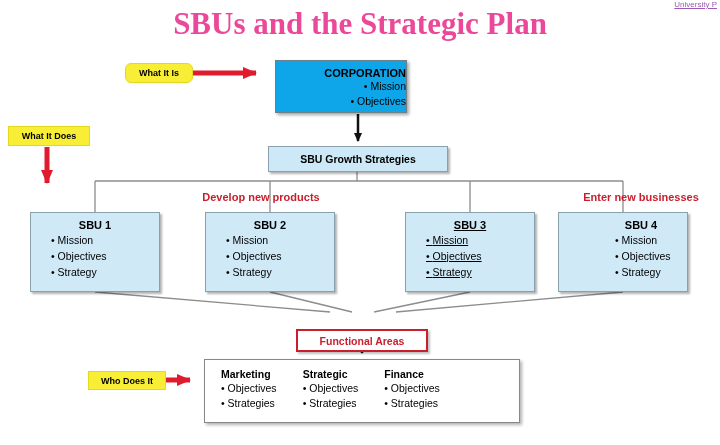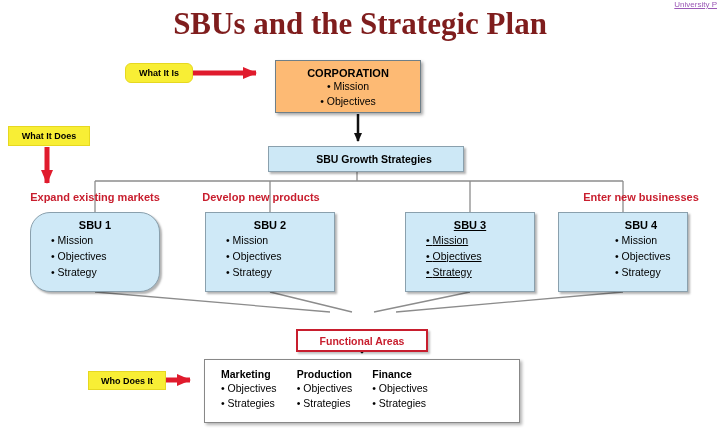--- a/index.html
+++ b/index.html
@@ -2,64 +2,64 @@
 <html><head>
 <meta charset="utf-8">
 <style>
   html,body{margin:0;padding:0;}
   body{font-family:"Liberation Sans",sans-serif;background:#fff;}
   #canvas{position:relative;width:720px;height:445px;background:#ffffff;overflow:hidden;}
   .abs{position:absolute;}
   #lines{position:absolute;left:0;top:0;width:720px;height:445px;z-index:0;pointer-events:none;}
 
   .title{left:0;top:6px;width:720px;text-align:center;
-    font-family:"Liberation Serif",serif;font-weight:bold;font-size:31px;color:#7f1d1d;z-index:1;}
+    font-family:"Liberation Serif",serif;font-weight:bold;font-size:31px;color:#ec4899;z-index:1;}
   .watermark{right:3px;top:0;font-size:8px;color:#9b59b6;z-index:1;text-decoration:underline;}
 
   .tag{background:#f8ee35;color:#000;font-weight:bold;font-size:9px;
     display:flex;align-items:center;justify-content:center;z-index:2;border:1px solid #e6d820;}
   .tag-what-it-is{left:125px;top:63px;width:66px;height:18px;border-radius:6px;}
   .tag-what-it-does{left:8px;top:126px;width:80px;height:18px;}
   .tag-who-does-it{left:88px;top:371px;width:76px;height:17px;}
 
-  .corp{left:275px;top:60px;width:146px;height:53px;background:#fdba74;
+  .corp{left:275px;top:60px;width:132px;height:53px;background:#0ea5e9;
     border:1px solid #6f7f88;box-shadow:2px 2px 3px rgba(0,0,0,0.35);
-    text-align:center;z-index:1;padding-top:6px;box-sizing:border-box;}
+    text-align:right;z-index:1;padding-top:6px;box-sizing:border-box;}
   .corp .box-title{font-weight:bold;font-size:11px;color:#000;}
   .corp .bullets{font-size:10.5px;color:#000;line-height:1.4;}
 
   .growth{left:268px;top:146px;width:178px;height:24px;background:#cde8f6;
     border:1px solid #8aa0ad;box-shadow:2px 2px 2px rgba(0,0,0,0.3);
     display:flex;align-items:center;justify-content:center;
-    font-weight:bold;font-size:10.5px;color:#000;z-index:1;padding-left:16px;}
+    font-weight:bold;font-size:10.5px;color:#000;z-index:1;}
 
   .strategy-label{top:191px;text-align:center;font-weight:bold;font-size:11px;
     color:#c81e2e;z-index:2;}
   .s0{left:12px;width:166px;}
   .s1{left:188px;width:146px;}
   .s2{left:388px;width:146px;}
   .s3{left:568px;width:146px;}
 
   .sbu{top:212px;width:130px;height:80px;background:#cfe9f7;
     border:1px solid #8aa0ad;box-shadow:2px 2px 2px rgba(0,0,0,0.3);
     z-index:1;box-sizing:border-box;padding-top:6px;}
   .sbu .box-title{text-align:center;font-weight:bold;font-size:11px;color:#000;margin-bottom:2px;}
   .sbu .bullets{font-size:10.5px;color:#000;line-height:1.5;padding-left:20px;}
-  .sbu1{left:30px;border-radius:20px;} .sbu2{left:205px;} .sbu3{left:405px;text-decoration:underline;} .sbu4{left:558px;padding-left:36px;}
+  .sbu1{left:30px;} .sbu2{left:205px;} .sbu3{left:405px;text-decoration:underline;} .sbu4{left:558px;padding-left:36px;}
 
   .bullets div::before{content:"• ";}
 
   .functional{left:296px;top:312px;width:132px;height:23px;background:#ffffff;
     border:2px solid #c81e2e;box-shadow:2px 2px 2px rgba(0,0,0,0.25);
     display:flex;align-items:center;justify-content:center;
     color:#c81e2e;font-weight:bold;font-size:10.5px;z-index:1;box-sizing:border-box;margin-top:17px;}
 
   .bottom-box{left:204px;top:359px;width:316px;height:64px;background:#ffffff;
     border:1px solid #888;box-shadow:2px 2px 3px rgba(0,0,0,0.3);z-index:1;
-    display:flex;gap:20px;padding:8px 0 0 16px;box-sizing:border-box;}
+    display:flex;gap:26px;padding:8px 0 0 16px;box-sizing:border-box;}
   .func-col .box-title{font-weight:bold;font-size:10.5px;color:#000;margin-bottom:1px;}
   .func-col .bullets{font-size:10.5px;color:#000;line-height:1.4;}
 </style>
 </head>
 <body>
 
 <div id="canvas">
 
   <svg id="lines" viewBox="0 0 720 445">
     <defs>
@@ -107,21 +107,20 @@
   <div class="abs corp">
     <div class="box-title">CORPORATION</div>
     <div class="bullets">
       <div>Mission</div>
       <div>Objectives</div>
     </div>
   </div>
 
   <div class="abs growth">SBU Growth Strategies</div>
 
-  <div class="abs strategy-label s0">Expand existing markets</div>
   <div class="abs strategy-label s1">Develop new products</div>
   <div class="abs strategy-label s3">Enter new businesses</div>
 
   <div class="abs sbu sbu1">
     <div class="box-title">SBU 1</div>
     <div class="bullets">
       <div>Mission</div>
       <div>Objectives</div>
       <div>Strategy</div>
     </div>
@@ -155,21 +154,21 @@
 
   <div class="abs bottom-box">
     <div class="func-col">
       <div class="box-title">Marketing</div>
       <div class="bullets">
         <div>Objectives</div>
         <div>Strategies</div>
       </div>
     </div>
     <div class="func-col">
-      <div class="box-title">Production</div>
+      <div class="box-title">Strategic</div>
       <div class="bullets">
         <div>Objectives</div>
         <div>Strategies</div>
       </div>
     </div>
     <div class="func-col">
       <div class="box-title">Finance</div>
       <div class="bullets">
         <div>Objectives</div>
         <div>Strategies</div>

